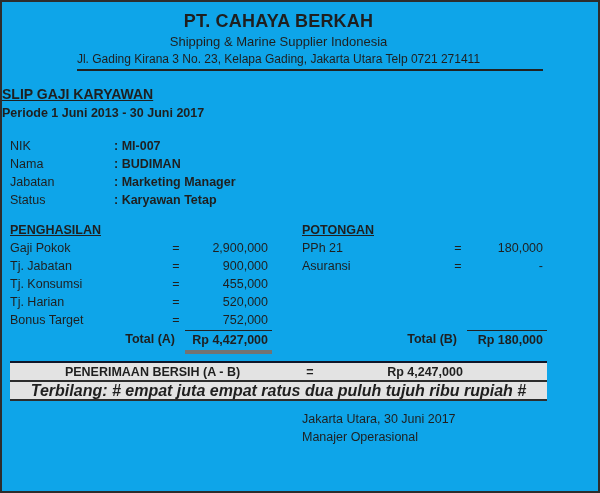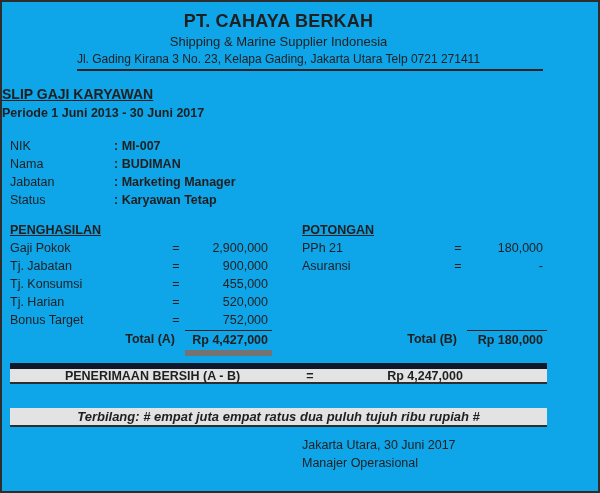--- a/index.html
+++ b/index.html
@@ -36,39 +36,38 @@
   .sec-row { display: flex; line-height: 18px; font-size: 12.5px; }
   .sec-label { flex: 1; }
   .eq { width: 18px; text-align: center; }
   .amt { width: 87px; text-align: right; padding-right: 4px; }
   .col-right .amt { width: 80px; }
   .spacer { height: 54px; }
   .total-row { display: flex; line-height: 19px; font-size: 12.5px; font-weight: bold; margin-top: 1px; }
   .total-label { flex: 1; text-align: right; padding-right: 10px; }
   .total-amt { width: 87px; text-align: right; padding-right: 4px; }
   .col-right .total-amt { width: 80px; }
-  .amt-a { border-top: 1px solid #222; border-bottom: 6px solid #737373; }
+  .amt-a { border-top: 1px solid #222; border-bottom: 4px solid #737373; }
   .amt-b { border-top: 1px solid #222; }
   
   .netbar {
     margin: 7px 0 0 8px; width: 537px; height: 21px;
     background: #e3e3e3;
-    border-top: 6px solid #0f172a; border-bottom: 2px solid #2d2d2d;
+    border-top: 2px solid #0f172a; border-bottom: 2px solid #2d2d2d;
     display: flex; align-items: center;
     font-size: 12.5px; font-weight: bold;
   }
   .nlabel { width: 285px; text-align: center; }
   .neq { width: 30px; text-align: center; }
   .namount { width: 200px; text-align: center; }
   .terbilang {
     margin-left: 8px; width: 537px; height: 19px;
     background: #e3e3e3; border-bottom: 2px solid #2d2d2d;
-    text-align: center; font-size: 13px; font-style: italic; font-weight: 600;
+    text-align: center; font-size: 16px; font-style: italic; font-weight: 600;
     line-height: 17px;
-    margin-top: 24px;
   }
   
   .sig { margin: 9px 0 0 300px; font-size: 12.5px; }
   .sig-line { line-height: 18px; }
   .sig-name { display: inline-block; margin-top: 50px; font-weight: bold; text-decoration: underline; }
 </style>
 </head>
 <body>
 
 <div class="page">

